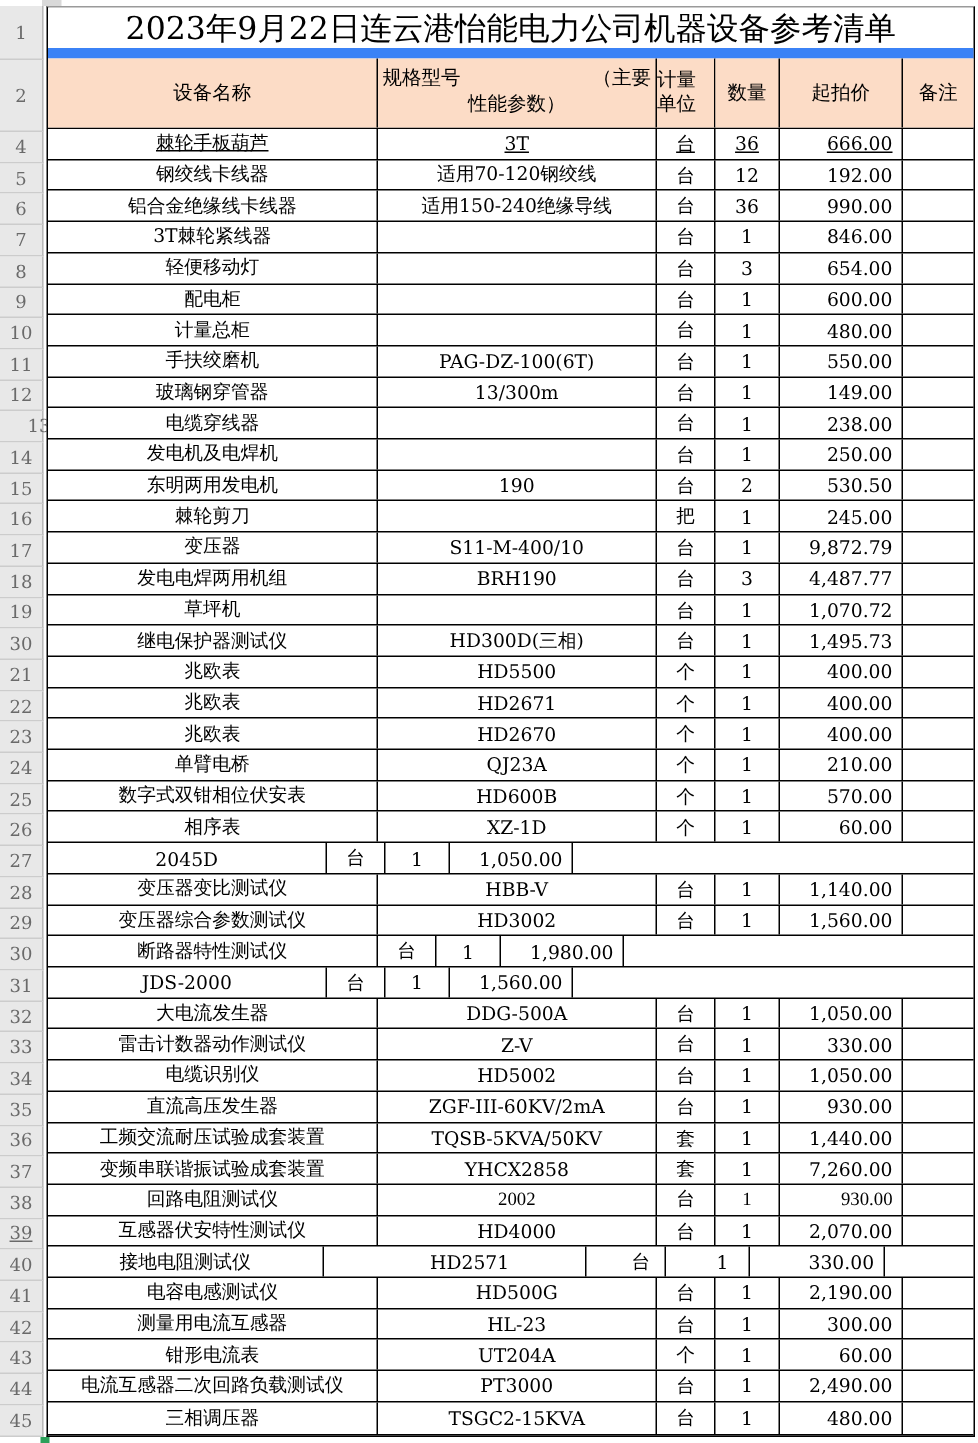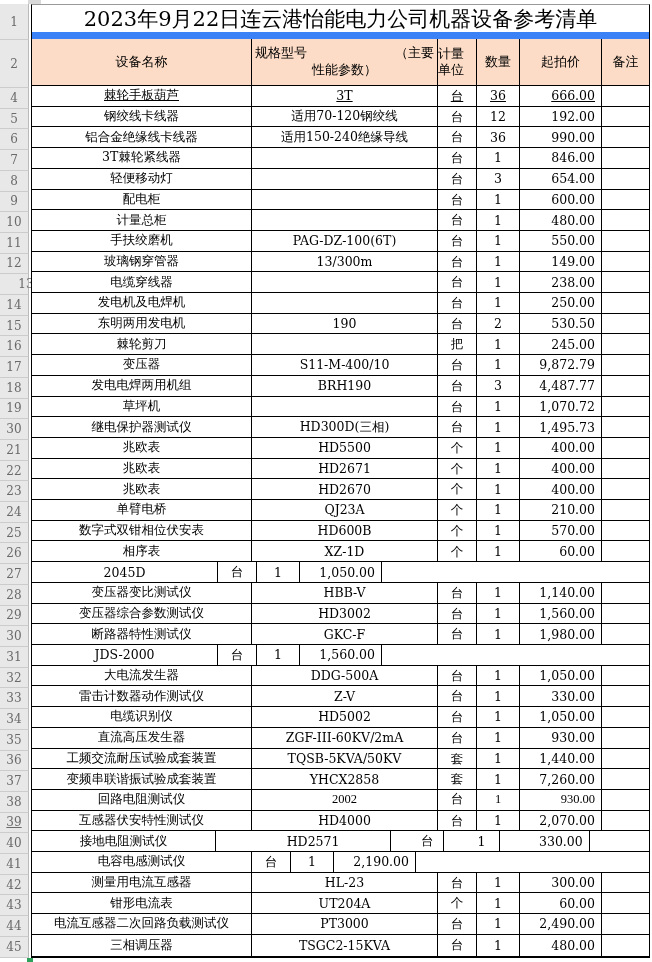--- a/index.html
+++ b/index.html
@@ -393,21 +393,20 @@
       <div class="cell c-name">变压器综合参数测试仪</div>
       <div class="cell c-spec">HD3002</div>
       <div class="cell c-unit">台</div>
       <div class="cell c-qty">1</div>
       <div class="cell c-price">1,560.00</div>
       <div class="cell c-note"></div>
     </div>
 
     <div class="data-row" style="height: 20.7143px;">
       <div class="cell c-name">断路器特性测试仪</div>
-      <div class="cell c-spec">GKC-F</div>
       <div class="cell c-unit">台</div>
       <div class="cell c-qty">1</div>
       <div class="cell c-price">1,980.00</div>
       <div class="cell c-note"></div>
     </div>
 
     <div class="data-row" style="height: 20.7143px;">
       <div class="cell c-spec">JDS-2000</div>
       <div class="cell c-unit">台</div>
       <div class="cell c-qty">1</div>
@@ -491,20 +490,21 @@
       <div class="cell c-name">接地电阻测试仪</div>
       <div class="cell c-spec">HD2571</div>
       <div class="cell c-unit">台</div>
       <div class="cell c-qty">1</div>
       <div class="cell c-price">330.00</div>
       <div class="cell c-note"></div>
     </div>
 
     <div class="data-row" style="height: 20.7143px;">
       <div class="cell c-name">电容电感测试仪</div>
+      <div class="cell c-spec">HD500G</div>
       <div class="cell c-unit">台</div>
       <div class="cell c-qty">1</div>
       <div class="cell c-price">2,190.00</div>
       <div class="cell c-note"></div>
     </div>
 
     <div class="data-row" style="height: 20.7143px;">
       <div class="cell c-name">测量用电流互感器</div>
       <div class="cell c-spec">HL-23</div>
       <div class="cell c-unit">台</div>

